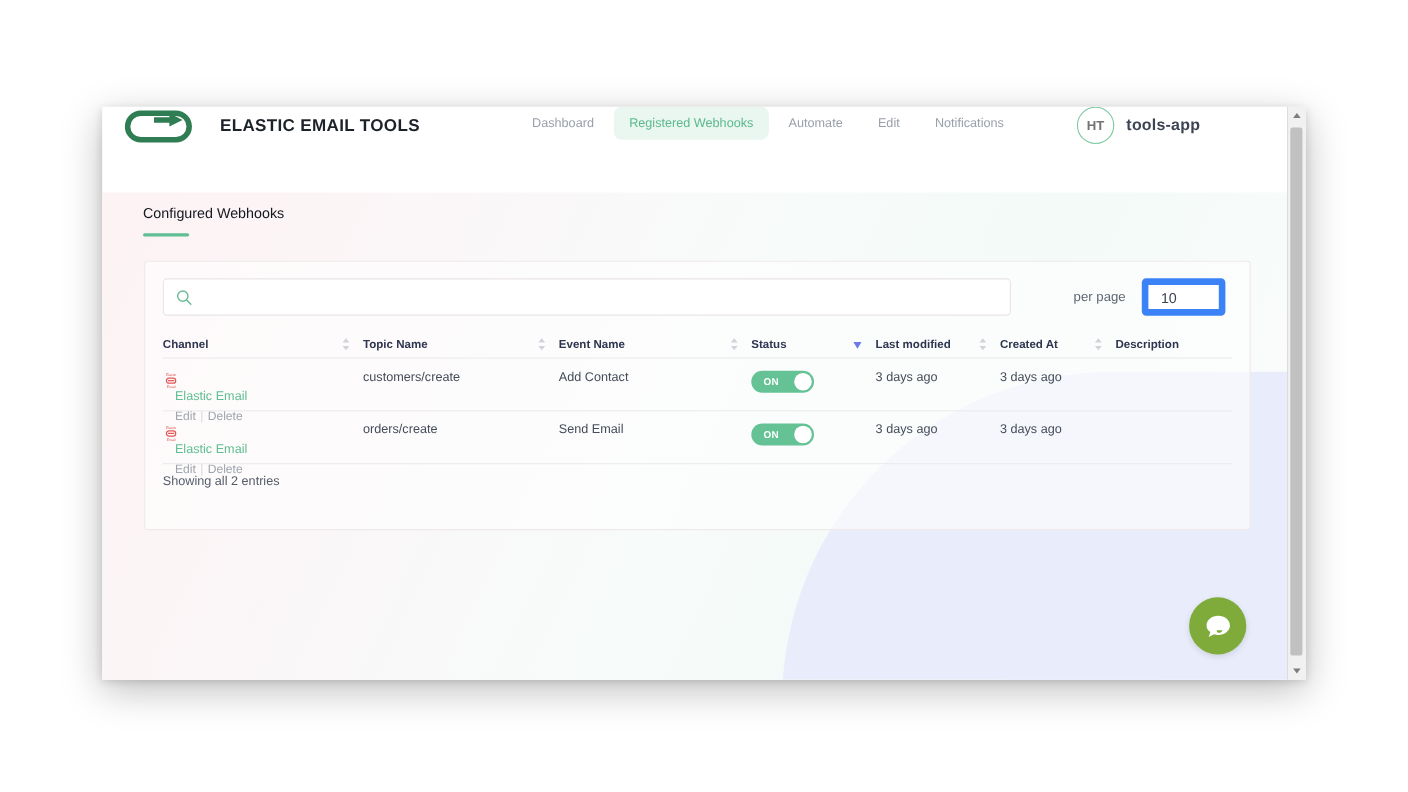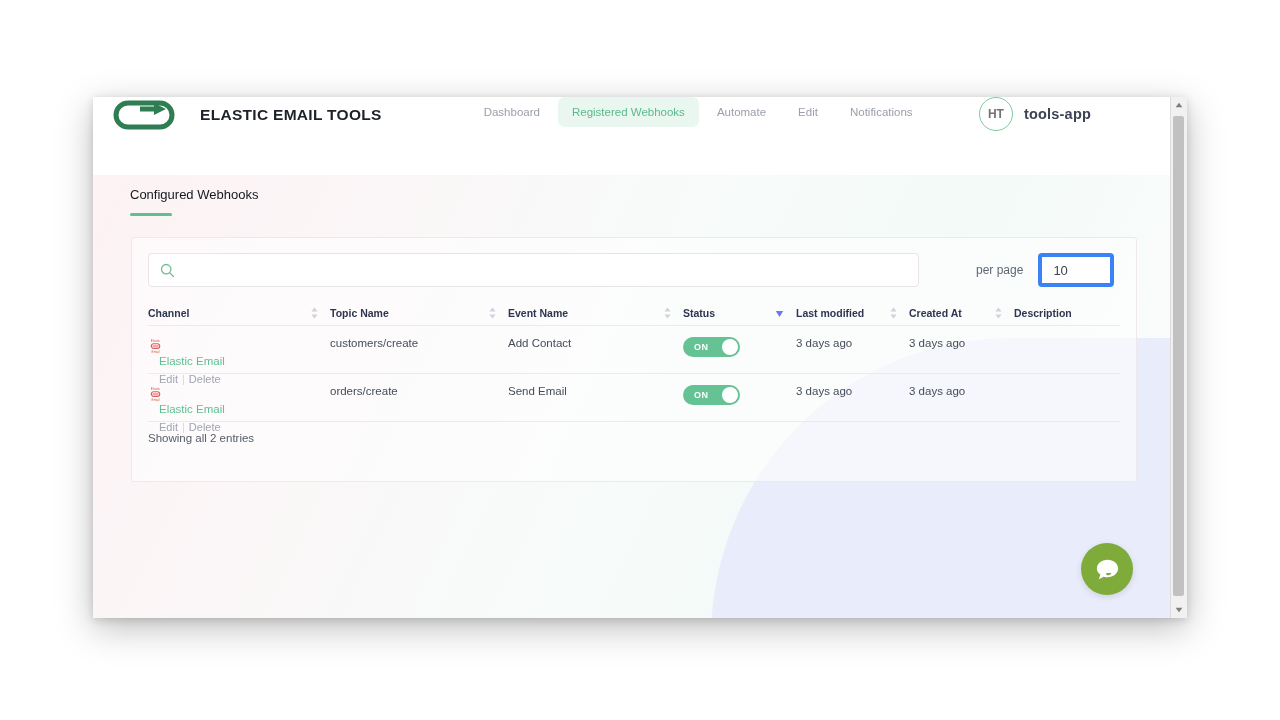--- a/index.html
+++ b/index.html
@@ -195,21 +195,21 @@
   #perpage-label {
     margin-left: 57px;
     font-size: 12px;
     color: #5e6673;
     white-space: nowrap;
   }
   #perpage-input {
     margin-left: 15px;
     width: 76px;
     height: 34px;
-    border: 4px solid #3b82f6;
+    border: 6px solid #3b82f6;
     border-radius: 4px;
     background: #ffffff;
     font-family: "Liberation Sans", sans-serif;
     font-size: 13px;
     color: #3b4355;
     padding: 0 11px;
     box-sizing: border-box;
     outline: none;
   }
 

